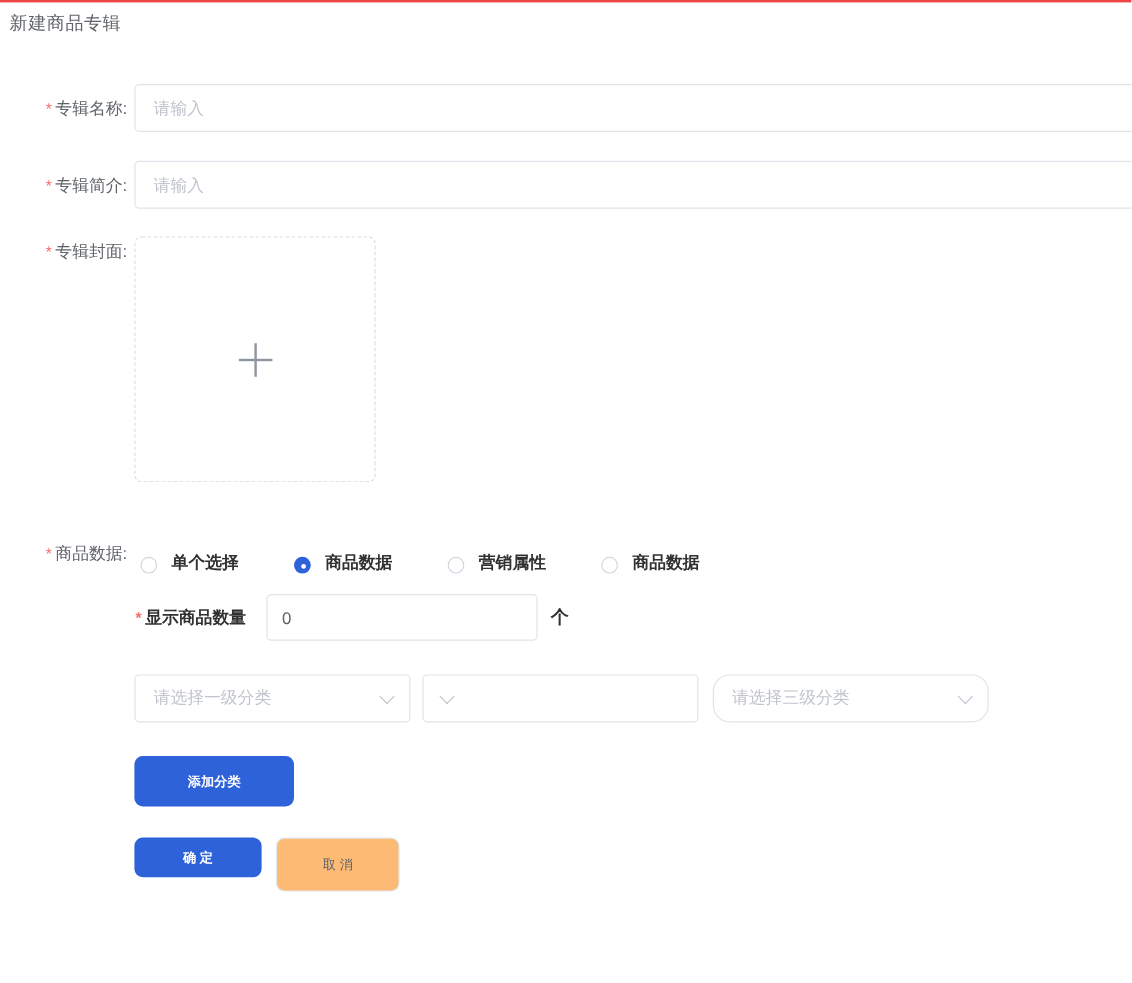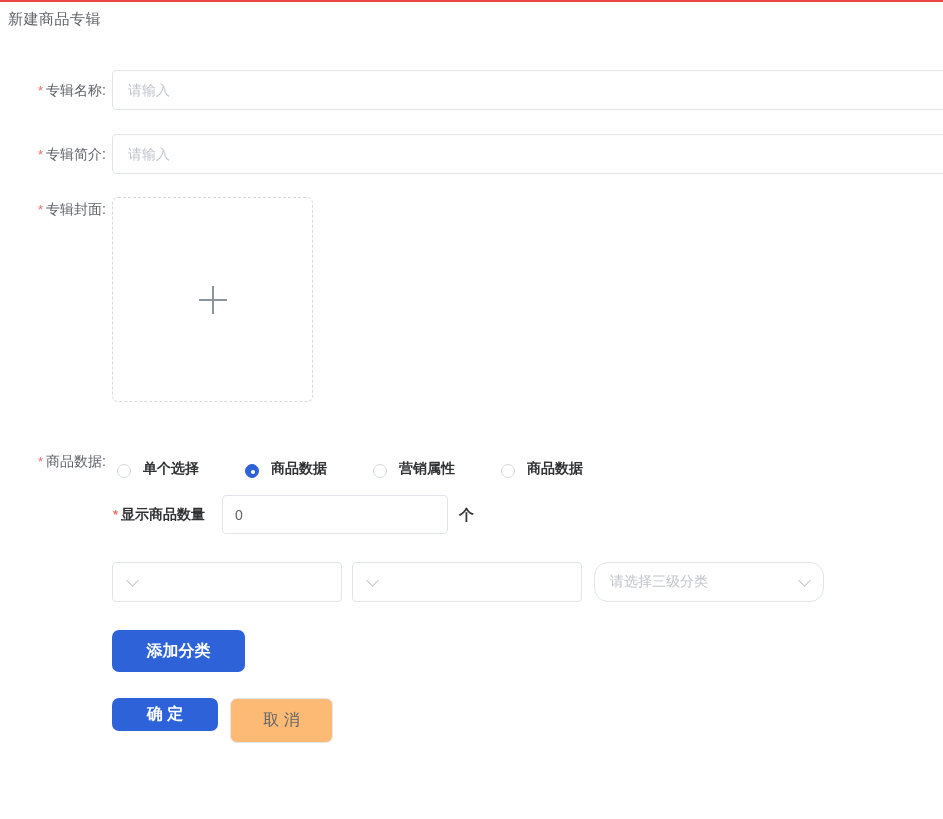--- a/index.html
+++ b/index.html
@@ -81,21 +81,21 @@
   .select-1 { left:112px; } .select-2 { left:352px; } .select-3 { left:594px;border-radius:14px; }
   .select-placeholder { flex:1; font-size:14px; color:#c0c4cc; white-space:nowrap; overflow:hidden; }
   .chevron {
     width:8px; height:8px; flex:none; margin-top:-4px;
     border-right:1.5px solid #c0c4cc; border-bottom:1.5px solid #c0c4cc;
     transform:rotate(45deg);
   }
   
   .btn {
     position:absolute; display:flex; align-items:center; justify-content:center;
-    border-radius:7px; font-size:16px; font-weight:600; cursor:pointer; border:none;
+    border-radius:7px; font-size:11px; font-weight:600; cursor:pointer; border:none;
     font-family:"Liberation Sans","DejaVu Sans",sans-serif; white-space:nowrap;
   }
   .btn-add     { left:112px; top:628px; width:133px; height:42px; background:var(--accent,#2e62d9); color:#fff; }
   .btn-confirm { left:112px; top:696px; width:106px; height:33px; background:var(--accent,#2e62d9); color:#fff; }
   .btn-cancel  { left:230px; top:696px; width:103px; height:45px; background:#fdba74; color:#5f6368;
                  border:1px solid #e3e6eb; font-weight:400; }
 </style>
 </head>
 <body>
 
@@ -142,20 +142,21 @@
     </label>
   </div>
 
   <div class="count-label">
     <span class="req">*</span><span>显示商品数量</span>
   </div>
   <input class="count-input" type="text" value="0" style="">
   <div class="count-unit">个</div>
 
   <div class="select select-1">
+    <span class="select-placeholder">请选择一级分类</span>
     <span class="chevron"></span>
   </div>
   <div class="select select-2">
     <span class="chevron"></span>
   </div>
   <div class="select select-3">
     <span class="select-placeholder">请选择三级分类</span>
     <span class="chevron"></span>
   </div>
 

